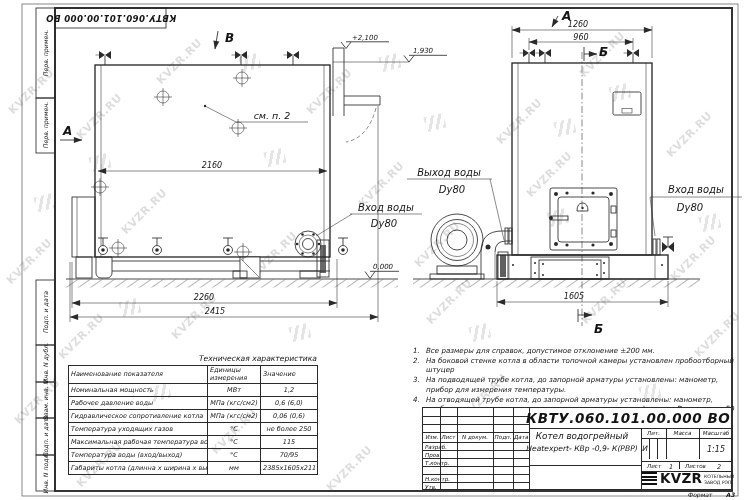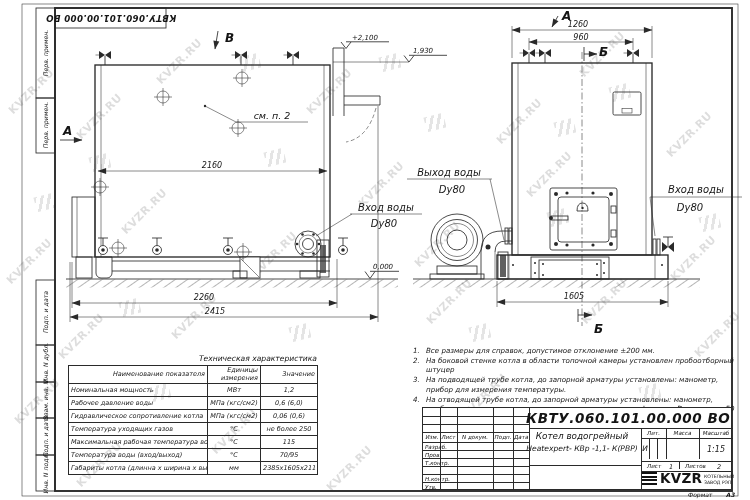--- a/index.html
+++ b/index.html
@@ -21,21 +21,21 @@
   .fl{fill:#2a2a2a;stroke:none}
   .fw{fill:#fff;stroke:#2a2a2a;stroke-width:.85}
   .dash{stroke-dasharray:4 2.5}
   .cl{stroke:#2a2a2a;stroke-width:.55;fill:none;stroke-dasharray:7 2.5 1.5 2.5}
   
   .tech{position:absolute;left:68px;top:352px;width:249px}
   .tech .ttl{font-size:7.6px;font-style:italic;text-align:right;height:13px;line-height:13px}
   .tech table{border-collapse:collapse;width:249px;table-layout:fixed;border:1.6px solid #2a2a2a}
   .tech td{border:1px solid #2a2a2a;font-size:6.5px;font-style:italic;height:12px;
            padding:0 2px;overflow:hidden;white-space:nowrap}
-  .tech tr.hd td{height:17px;text-align:right;white-space:normal;line-height:7.5px}
+  .tech tr.hd td{height:17px;text-align:left;white-space:normal;line-height:7.5px}
   .tech td.c{text-align:center}
   
   .notes{position:absolute;left:413px;top:346px;width:324px}
   .note{display:flex;font-size:7.1px;font-style:italic;line-height:9.4px;margin-bottom:.5px}
   .nn{width:13px;flex:none}
   .nt{flex:1}
   
   .tb{position:absolute;left:422px;top:407px;width:310px;height:83px;
       border:1.6px solid #2a2a2a;box-sizing:border-box;background:#fff}
   .tb .vl{position:absolute;width:1px;top:0;bottom:0;background:#2a2a2a}
@@ -480,21 +480,21 @@
     <span style="left:71px;top:25.5px;width:18px;text-align:center">Подп.</span>
     <span style="left:91px;top:25.5px;width:14px;text-align:center">Дата</span>
     <span style="left:2px;top:35.5px">Разраб.</span>
     <span style="left:2px;top:43.5px">Пров.</span>
     <span style="left:2px;top:51.5px">Т.контр.</span>
     <span style="left:2px;top:67.5px">Н.контр.</span>
     <span style="left:2px;top:75.5px">Утв.</span>
 
     <span class="doc">КВТУ.060.101.00.000  ВО</span>
     <span class="nm1">Котел водогрейный</span>
-    <span class="nm2">Heatexpert- КВр -1,1- К(РВР)</span>
+    <span class="nm2">Heatexpert- КВр -0,9- К(РВР)</span>
 
     <span style="left:218px;top:21.5px;width:25px;text-align:center">Лит.</span>
     <span style="left:243px;top:21.5px;width:33px;text-align:center">Масса</span>
     <span style="left:276px;top:21.5px;width:34px;text-align:center">Масштаб</span>
     <span style="left:218px;top:36px;width:8px;text-align:center;font-size:7.5px">И</span>
     <span style="left:276px;top:37px;width:34px;text-align:center;font-size:8px">1:15</span>
     <span style="left:224px;top:55px">Лист</span>
     <span style="left:246px;top:55px;font-size:6.5px">1</span>
     <span style="left:262px;top:55px">Листов</span>
     <span style="left:294px;top:55px;font-size:6.5px">2</span>

